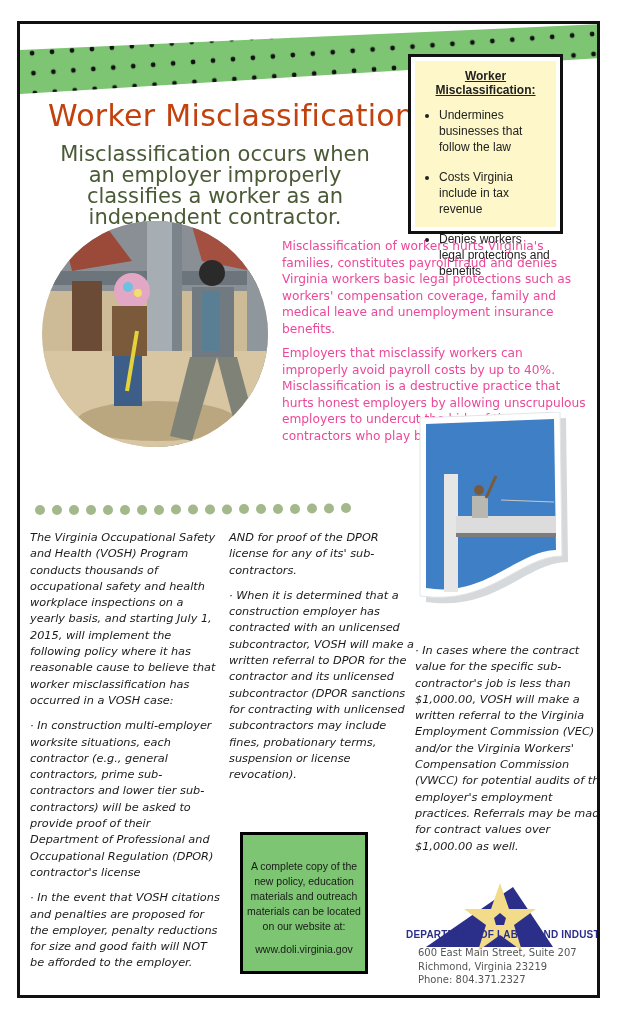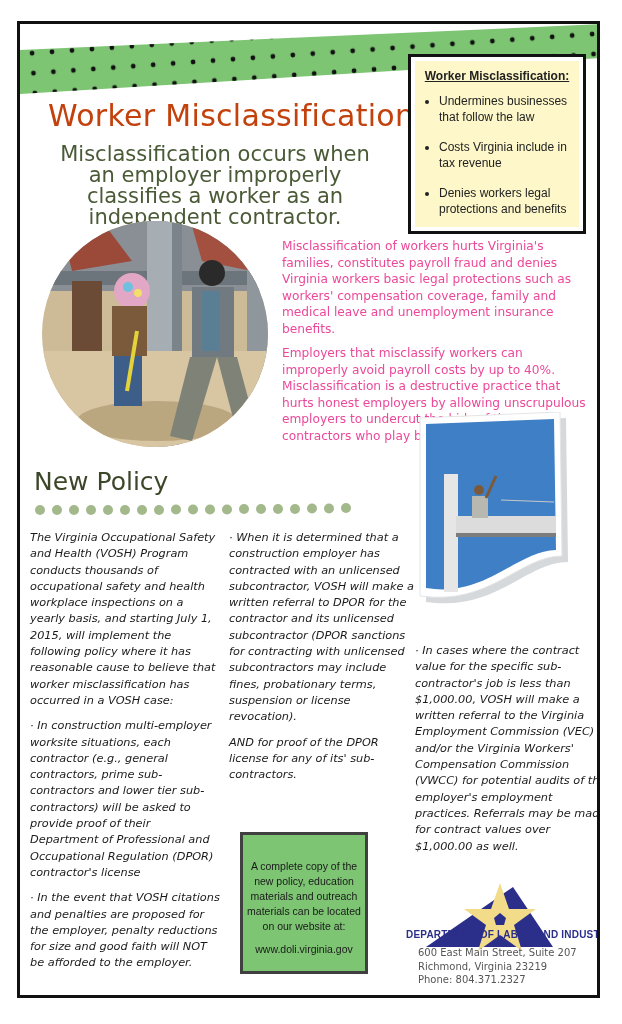--- a/index.html
+++ b/index.html
@@ -1,37 +1,37 @@
 <!DOCTYPE html>
 <html><head>
   <meta charset="utf-8">
   <style>
     html, body { margin: 0; padding: 0; background: #ffffff; }
     body { width: 622px; height: 1024px; position: relative; overflow: hidden; font-family: "DejaVu Sans", sans-serif; color: #1a1a1a; }
     .frame { position: absolute; left: 17px; top: 21px; width: 583px; height: 977px; border: 3px solid #111; box-sizing: border-box; background: #fff; overflow: hidden; }
     .strip { position: absolute; left: 0; top: 0; width: 583px; height: 80px; }
     .title { position: absolute; left: 28px; top: 74px; font-size: 30px; color: #c2410c; letter-spacing: 0.3px; white-space: nowrap; }
     .subtitle { position: absolute; left: 30px; top: 120px; width: 330px; text-align: center; font-size: 21px; line-height: 21px; color: #4a5a36; }
-    .callout { position: absolute; left: 388px; top: 30px; width: 178px; height: 180px; border: 3px solid #111; box-sizing: border-box; background: #fff; padding: 4px; }
+    .callout { position: absolute; left: 388px; top: 30px; width: 155px; height: 180px; border: 3px solid #111; box-sizing: border-box; background: #fff; padding: 4px; }
     .callout-inner { background: #fdf7c9; width: 100%; height: 100%; box-sizing: border-box; padding: 8px 6px 4px 6px; font-family: "Liberation Sans", sans-serif; font-size: 12px; color: #222; }
     .callout-title { text-align: center; font-weight: bold; text-decoration: underline; font-size: 12px; margin-bottom: 10px; }
     .callout ul { margin: 0; padding: 0 0 0 18px; list-style: disc; }
     .callout li { margin-bottom: 14px; line-height: 16px; }
     .circle-photo { position: absolute; left: 22px; top: 197px; width: 226px; height: 226px; border-radius: 50%; overflow: hidden; }
     .intro { position: absolute; left: 262px; top: 214px; width: 310px; font-size: 12.2px; line-height: 16.5px; color: #ec4899; }
     .intro p { margin: 0 0 8px 0; }
     .shield-photo { position: absolute; left: 396px; top: 388px; width: 160px; height: 200px; }
     .section-title { position: absolute; left: 14px; top: 443px; font-size: 25px; color: #3b4728; }
     .dots-row { position: absolute; left: 14px; top: 478px; width: 330px; height: 14px; }
     .col { position: absolute; font-size: 11.3px; line-height: 16.3px; color: #1a1a1a; }
     .col p { margin: 0 0 9px 0; font-style: italic; }
     .col1 { left: 10px; top: 506px; width: 190px; }
     .col2 { left: 209px; top: 506px; width: 190px; }
     .col3 { left: 395px; top: 619px; width: 192px; }
-    .green-box { position: absolute; left: 220px; top: 808px; width: 128px; height: 142px; background: #7dc473; border: 3px solid #404040; box-sizing: border-box; padding: 24px 4px 4px 4px; text-align: center; font-family: "Liberation Sans", sans-serif; font-size: 10.5px; line-height: 15px; color: #1a1a1a; }
+    .green-box { position: absolute; left: 220px; top: 808px; width: 128px; height: 142px; background: #7dc473; border: 3px solid #000000; box-sizing: border-box; padding: 24px 4px 4px 4px; text-align: center; font-family: "Liberation Sans", sans-serif; font-size: 10.5px; line-height: 15px; color: #1a1a1a; }
     .green-box p { margin: 0 0 8px 0; }
     .logo { position: absolute; left: 398px; top: 855px; width: 150px; height: 80px; }
     .logo-text { position: absolute; left: 386px; top: 905px; width: 170px; font-family: "Liberation Sans", sans-serif; font-size: 10px; font-weight: bold; color: #2b2f8a; letter-spacing: 0.2px; white-space: nowrap; }
     .address { position: absolute; left: 398px; top: 922px; font-size: 10px; line-height: 13.5px; color: #555; }
     .address div { white-space: nowrap; }
   </style>
 </head>
 <body>
 
 <div class="frame">
@@ -100,21 +100,20 @@
       <rect x="28" y="62" width="14" height="118" fill="#e6e6e6"></rect>
       <rect x="40" y="104" width="100" height="20" fill="#dcdcdc"></rect>
       <rect x="40" y="121" width="100" height="4" fill="#7d7d7d"></rect>
       <circle cx="63" cy="78" r="5" fill="#7a5a3a"></circle>
       <rect x="56" y="84" width="16" height="22" fill="#b8b8b0"></rect>
       <line x1="70" y1="86" x2="80" y2="64" stroke="#7a5a3a" stroke-width="3"></line>
       <line x1="85" y1="88" x2="138" y2="90" stroke="#c8c8c8" stroke-width="1"></line>
     </svg>
   </div>
 
-  <div class="section-title">New Policy</div>
   <svg class="dots-row" viewBox="0 0 330 14" width="330" height="14">
     <g fill="#a3b98c">
       <circle cx="6" cy="8" r="5"></circle>
         <circle cx="23" cy="8" r="5"></circle>
         <circle cx="40" cy="8" r="5"></circle>
         <circle cx="57" cy="8" r="5"></circle>
       <circle cx="74" cy="8" r="5"></circle>
         <circle cx="91" cy="8" r="5"></circle>
         <circle cx="108" cy="8" r="5"></circle>
         <circle cx="125" cy="8" r="5"></circle>
@@ -132,22 +131,22 @@
     </g>
   </svg>
 
   <div class="col col1">
     <p>The Virginia Occupational Safety and Health (VOSH) Program conducts thousands of occupational safety and health workplace inspections on a yearly basis, and starting July 1, 2015, will implement the following policy where it has reasonable cause to believe that worker misclassification has occurred in a VOSH case:</p>
     <p>·   In construction multi-employer worksite situations, each contractor (e.g., general contractors, prime sub-contractors and lower tier sub-contractors) will be asked to provide proof of their Department of Professional and Occupational Regulation (DPOR) contractor's license</p>
     <p>·   In the event that VOSH citations and penalties are proposed for the employer, penalty reductions for size and good faith will NOT be afforded to the employer.</p>
   </div>
 
   <div class="col col2">
+    <p>AND for proof of the DPOR license for any of its' sub-contractors.</p>
     <p>·  When it is determined that a construction employer has contracted with an unlicensed subcontractor, VOSH will make a written referral to DPOR for the contractor and its unlicensed subcontractor (DPOR sanctions for contracting with unlicensed subcontractors may include fines, probationary terms, suspension or license revocation).</p>
-    <p>AND for proof of the DPOR license for any of its' sub-contractors.</p>
   </div>
 
   <div class="col col3">
     <p>·   In cases where the contract value for the specific sub-contractor's job is less than $1,000.00, VOSH will make a written referral to the Virginia Employment Commission (VEC) and/or the Virginia Workers' Compensation Commission (VWCC) for potential audits of the employer's employment practices.  Referrals may be made for contract values over $1,000.00 as well.</p>
   </div>
 
   <div class="green-box">
     <p>A complete copy of the new policy, education materials and outreach materials can be located on our website at:</p>
     <p>www.doli.virginia.gov</p>
   </div>

